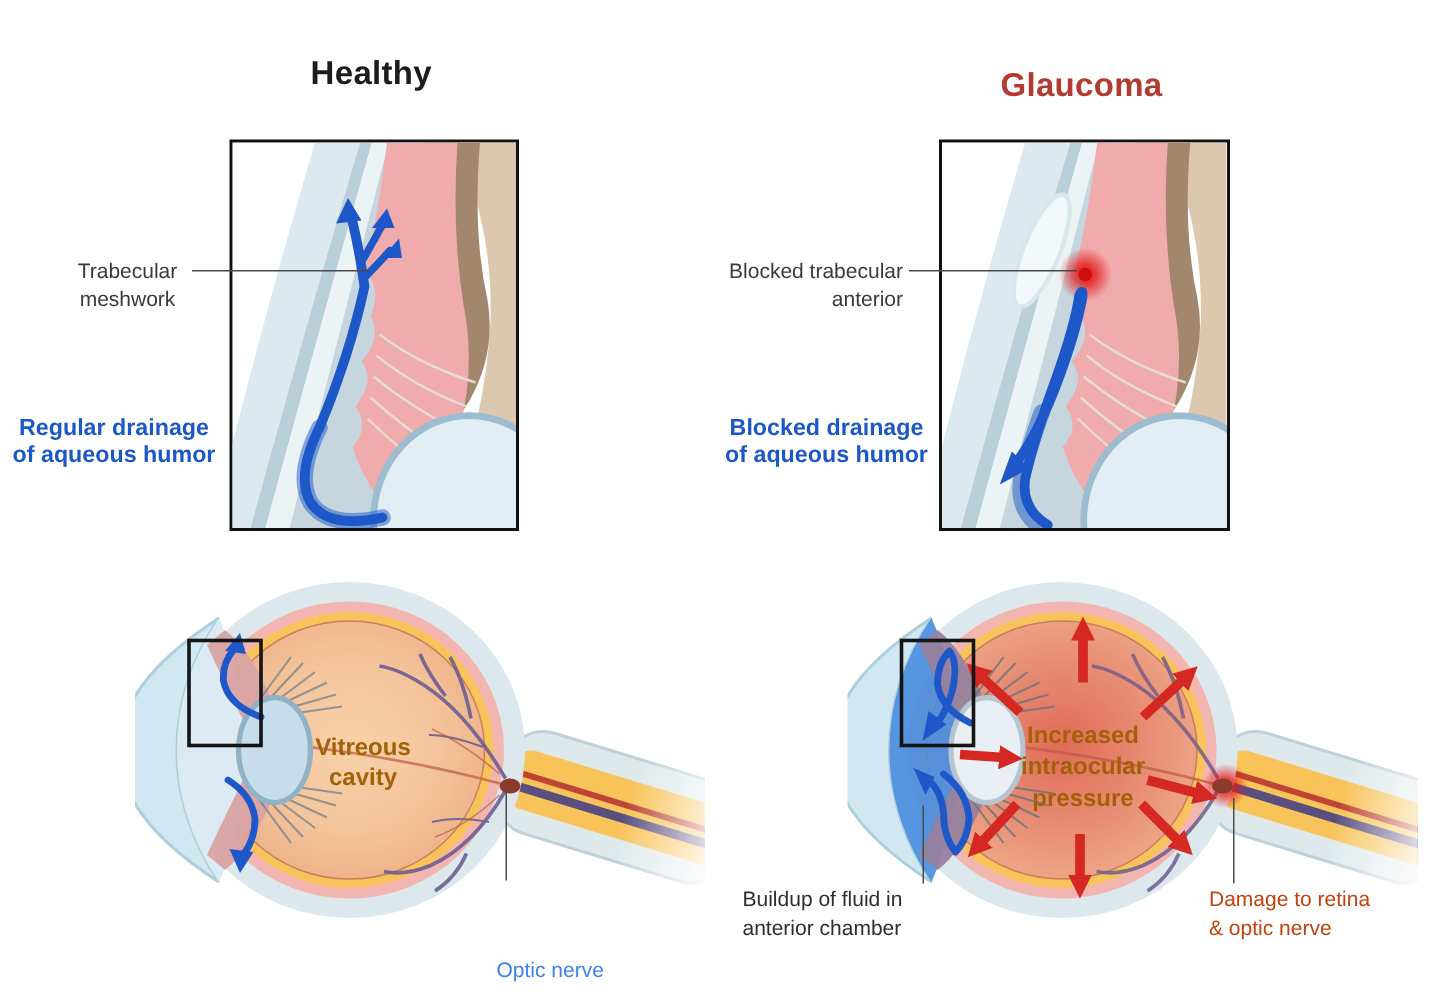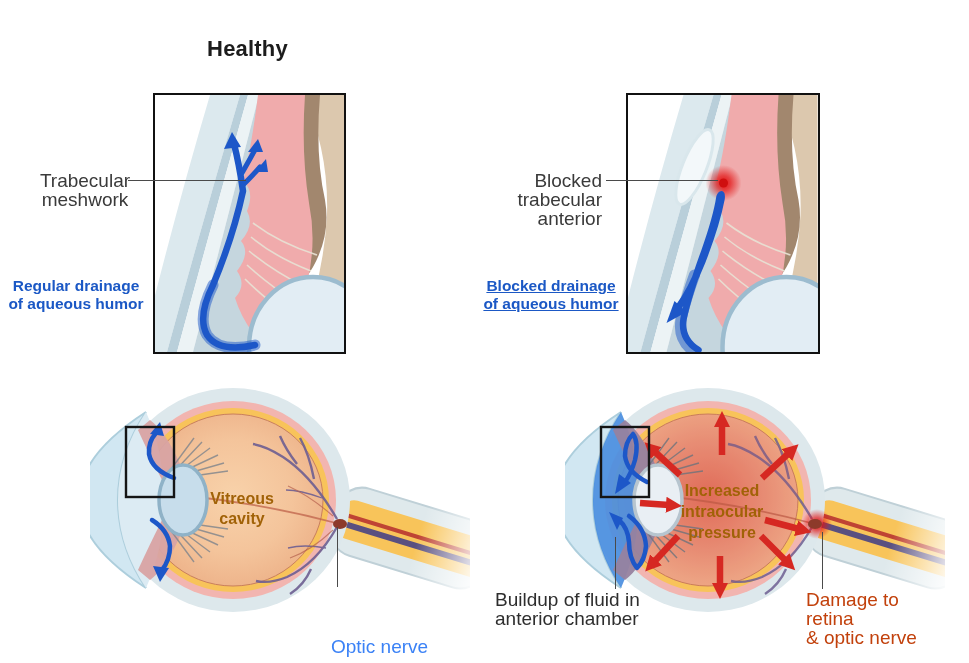--- a/index.html
+++ b/index.html
@@ -1,40 +1,41 @@
 <!DOCTYPE html>
 <html style="--healthy-title: #1c1c1c; --glaucoma-title: #b23a30; --label-blue: #1b58c5; --label-dark: #3a3a3a; --arrow-blue: #1d57c8; --arrow-red: #d62822;"><head>
 <meta charset="utf-8">
 <style>
   html,body{margin:0;padding:0;background:#ffffff;}
   #stage{
     position:relative;width:969px;height:663px;background:#ffffff;overflow:hidden;
     font-family:"Liberation Sans",sans-serif;
   }
   .abs{position:absolute;}
-  .lbl{white-space:pre-line;line-height:19px;font-size:19px;color:var(--label-dark);}
+  .lbl{white-space:pre-line;line-height:19px;font-size:14px;color:var(--label-dark);}
   .title{font-size:22px;font-weight:bold;text-align:center;letter-spacing:.2px;}
   .title-healthy{color:var(--healthy-title);}
   .title-glaucoma{color:var(--glaucoma-title);}
   .blue-lbl{color:var(--label-blue);font-weight:bold;font-size:15.5px;line-height:18px;text-align:center;white-space:pre-line;}
   .inset{border:2px solid #111;background:#fff;overflow:hidden;}
   .leader-h{border-top:1.5px solid #4a4a4a;height:0;}
   .leader-v{border-left:1.5px solid #4a4a4a;width:0;}
   .eye-lbl{font-weight:bold;color:#a16207;font-size:16px;line-height:20px;text-align:center;white-space:pre-line;}
   .blue-arrow{stroke:var(--arrow-blue);fill:none;stroke-linecap:round;stroke-linejoin:round;}
   .blue-fill{fill:var(--arrow-blue);}
   .red-line{stroke:var(--arrow-red);}
   .red-fill{fill:var(--arrow-red);}
 </style>
 </head>
 <body>
 
 <div id="stage">
 
   <div class="abs title title-healthy" style="left:153px;top:36px;width:189px;">Healthy</div>
+  <div class="abs title title-glaucoma" style="left:626px;top:44px;width:190px;">Glaucoma</div>
 
   <div class="abs inset" style="left:153px;top:93px;width:189px;height:257px;">
     <svg width="189" height="257" viewBox="0 0 189 257">
       <rect x="0" y="0" width="189" height="257" fill="#ffffff"></rect>
 
       <path d="M148 0 L189 0 L189 257 L140 257 Q168 190 172 120 Q174 55 148 0 Z" fill="#dcc8ae"></path>
 
       <path d="M126 0 L165 0 Q160 60 170 105 Q176 140 158 172 Q138 202 124 236 L108 210 Q120 150 118 90 Q118 35 126 0 Z" fill="#a2876e"></path>
 
       <path d="M55 0 L85 0 Q48 125 12 257 L-14 257 Q18 125 55 0 Z" fill="#dce9ee"></path>
@@ -103,21 +104,21 @@
 
   <div class="abs lbl" style="left:30px;top:171px;width:110px;text-align:center;">Trabecular
 meshwork</div>
   <div class="abs leader-h" style="left:128px;top:180px;width:118px;"></div>
   <div class="abs blue-lbl" style="left:1px;top:277px;width:150px;">Regular drainage
 of aqueous humor</div>
 
   <div class="abs lbl" style="left:450px;top:171px;width:152px;text-align:right;">Blocked trabecular
 anterior</div>
   <div class="abs leader-h" style="left:606px;top:180px;width:112px;"></div>
-  <div class="abs blue-lbl" style="left:476px;top:277px;width:150px;text-decoration:underline;">Blocked drainage
+  <div class="abs blue-lbl" style="left:476px;top:277px;width:150px;">Blocked drainage
 of aqueous humor</div>
 
   <svg class="abs" style="left:90px;top:378px;" width="380" height="250" viewBox="0 0 380 250">
     <defs>
       <radialGradient id="vg" cx="50%" cy="48%" r="55%">
         <stop offset="0%" stop-color="#f8d2aa"></stop>
         <stop offset="60%" stop-color="#f4c49b"></stop>
         <stop offset="100%" stop-color="#edb289"></stop>
       </radialGradient>
       <linearGradient id="fg" x1="0" y1="0" x2="1" y2="0">

